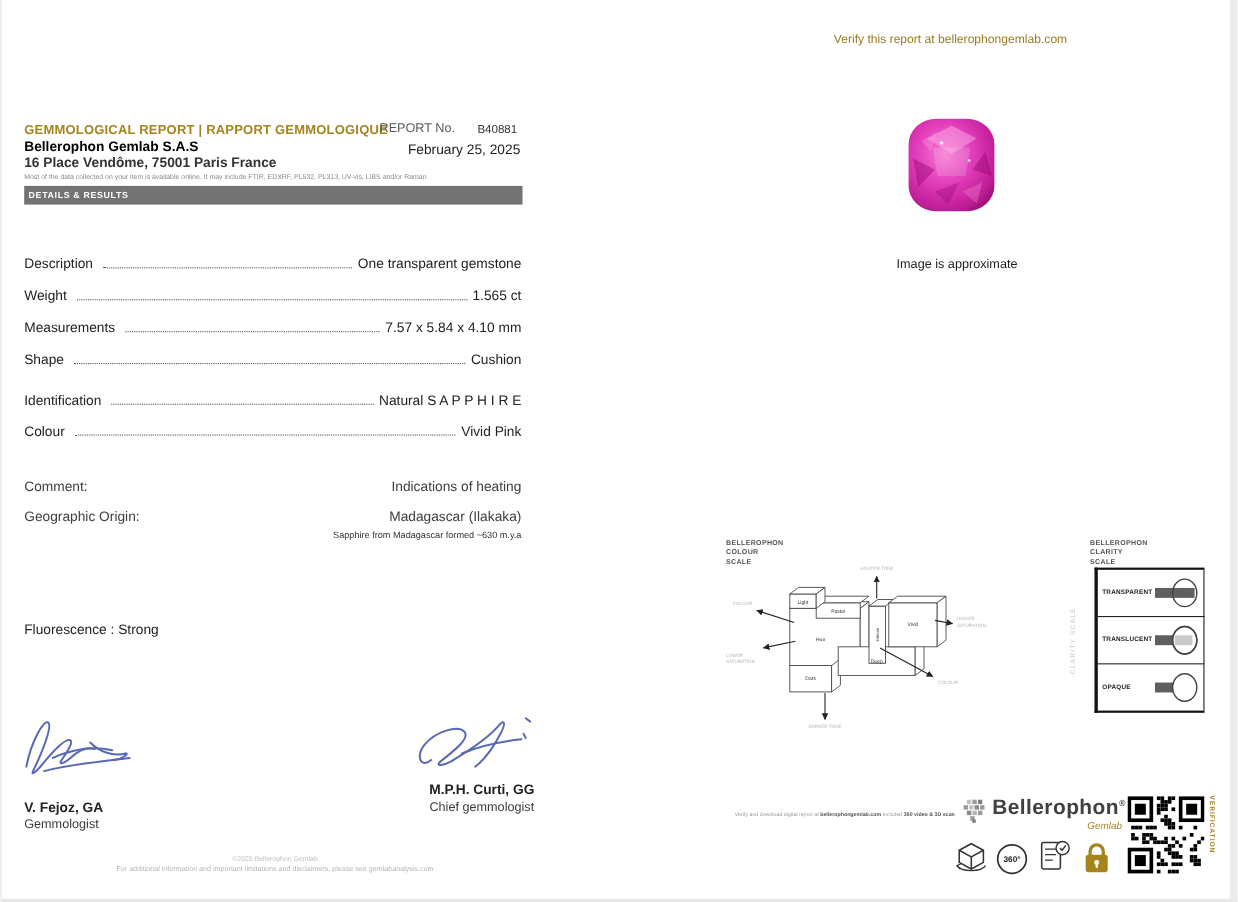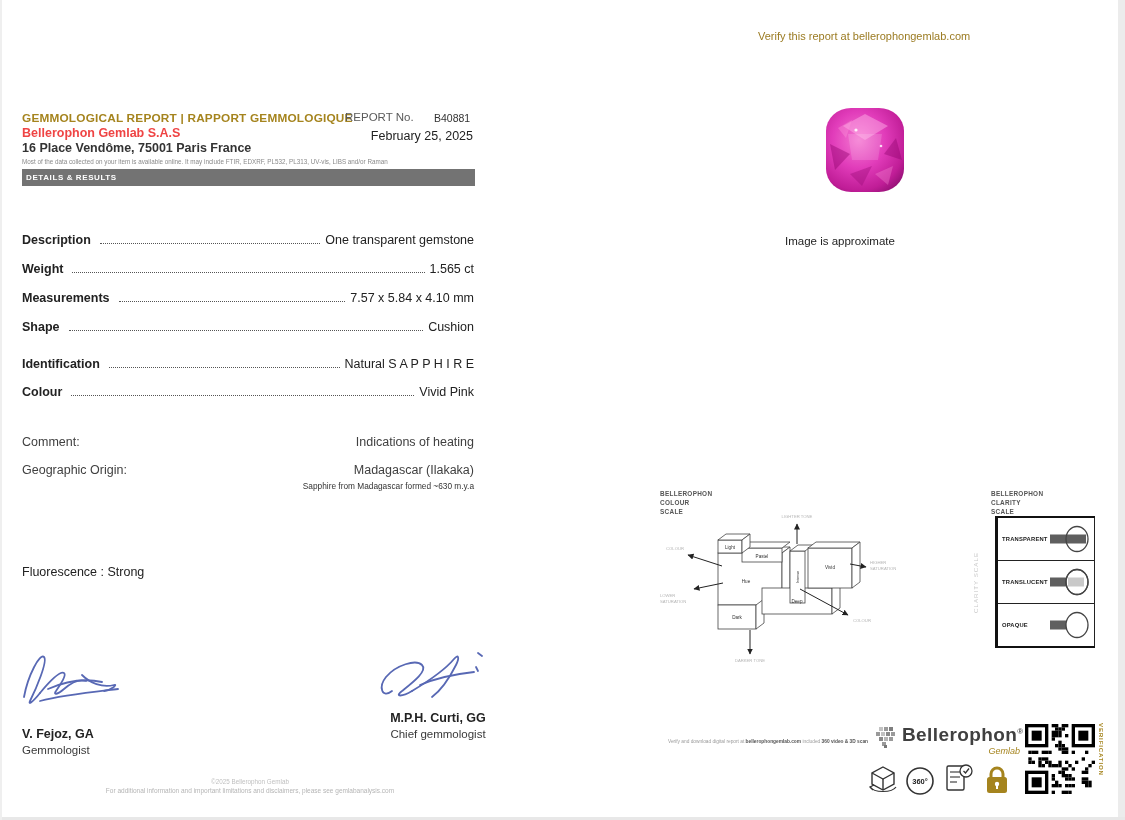--- a/index.html
+++ b/index.html
@@ -9,46 +9,46 @@
   
   .edge-right{right:0;top:0;width:7px;height:820px;background:#ececec;}
   .edge-bottom{left:0;bottom:0;width:1125px;height:3px;background:#e8e8e8;}
   .edge-left{left:0;top:0;width:2px;height:820px;background:#efefef;}
   
   .verify-banner{left:758px;top:30px;font-size:11px;color:#9b7b22;}
   
   .hdr-title{left:22px;top:111px;font-size:11.8px;font-weight:bold;color:#a5841e;letter-spacing:.2px;}
   .hdr-repno-label{left:345px;top:111px;font-size:11.5px;color:#5a5a5a;}
   .hdr-repno{left:434px;top:112px;font-size:10.5px;color:#333;}
-  .hdr-company{left:22px;top:126px;font-size:12.5px;font-weight:bold;color:#ef4444;}
+  .hdr-company{left:22px;top:126px;font-size:12.5px;font-weight:bold;color:#000000;}
   .hdr-date{left:300px;top:129px;width:173px;text-align:right;font-size:12.5px;font-weight:normal;color:#222;}
   .hdr-address{left:22px;top:141px;font-size:12.5px;font-weight:bold;color:#333;}
   .hdr-note{left:22px;top:158px;font-size:6.3px;color:#8a8a8a;}
   .section-bar{left:22px;top:169px;width:453px;height:17px;background:#737373;
                font-size:8px;font-weight:bold;color:#fff;letter-spacing:.6px;line-height:17px;padding-left:4px;box-sizing:border-box;}
   
   .frow{left:22px;width:452px;display:flex;align-items:flex-end;font-size:12.5px;color:#222;}
-  .frow .lbl{white-space:nowrap;font-weight:bold;}
+  .frow .lbl{white-space:nowrap;}
   .frow .leader{flex:1;border-bottom:1.6px dotted #555;margin:0 5px 3px 9px;height:1px;}
   .frow .val{white-space:nowrap;}
   
   .crow{left:22px;width:452px;display:flex;justify-content:space-between;font-size:12.5px;color:#404040;}
   .origin-note{left:22px;top:481px;width:452px;text-align:right;font-size:8.3px;color:#333;}
   .fluor{left:22px;top:525px;font-size:12.5px;color:#222;margin-top:40px;}
   
   .sig-name{font-size:12.5px;font-weight:bold;color:#222;}
   .sig-title{font-size:11.5px;color:#3a3a3a;margin-top:3px;}
   .sig-block-l{left:22px;top:711px;margin-top:16px;}
   .sig-block-r{left:378px;top:711px;width:120px;text-align:center;}
   
   .footer{left:30px;top:778px;width:440px;text-align:center;color:#c0c0c0;}
   .footer .f1{font-size:6.3px;}
   .footer .f2{font-size:6.5px;margin-top:2px;color:#b5b5b5;}
   
-  .gem-caption{left:785px;top:235px;width:140px;text-align:left;font-size:11.5px;color:#1e1e1e;}
+  .gem-caption{left:785px;top:235px;width:140px;text-align:right;font-size:11.5px;color:#1e1e1e;}
   
   .scale-title{font-size:6.4px;font-weight:bold;color:#555;letter-spacing:.3px;line-height:9px;}
   .cs-title{left:660px;top:489px;}
   .cl-title{left:991px;top:489px;}
   
   .clarity-box{left:995px;top:516px;width:100px;height:132px;border-left:3px solid #111;
                border-top:2.5px solid #111;border-bottom:2.5px solid #111;box-sizing:border-box;}
   .clarity-row{position:relative;height:42px;border-bottom:1px solid #222;border-right:1px solid #222;
                display:flex;align-items:center;}
   .clarity-row:last-child{border-bottom:none;}

